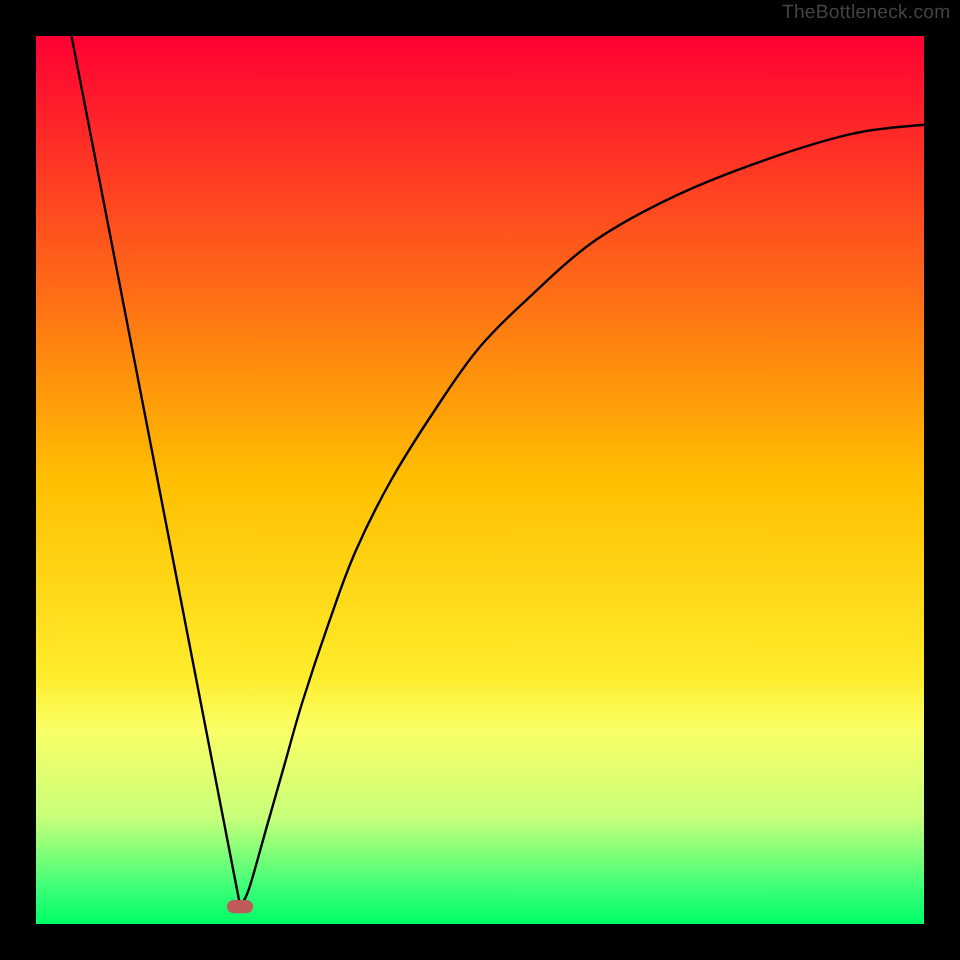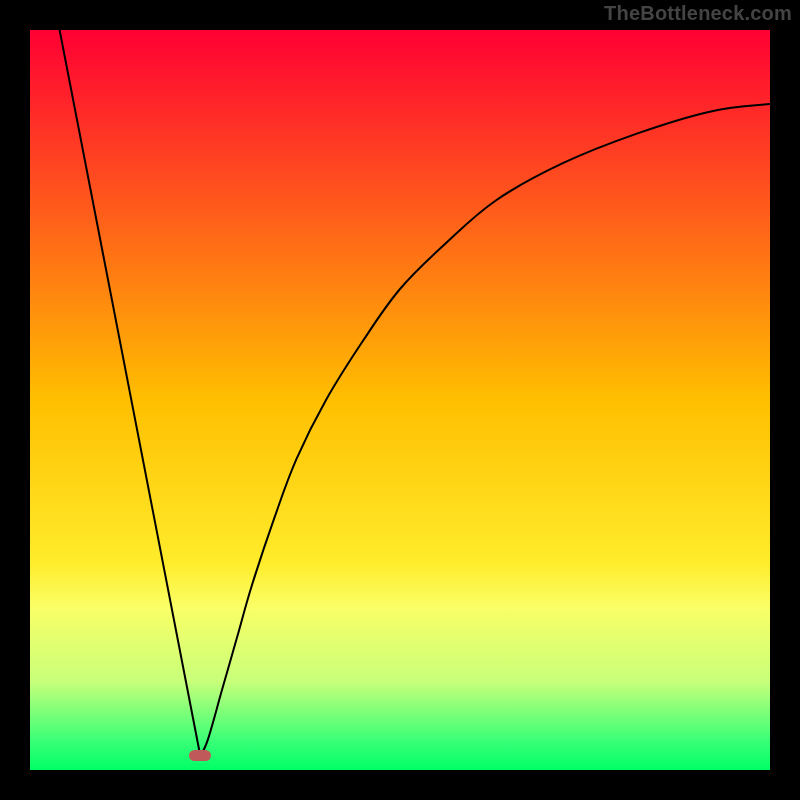--- a/index.html
+++ b/index.html
@@ -15,22 +15,22 @@
     position: relative;
     width: 800px;
     height: 800px;
     background: #000;
   }
   .watermark {
     position: absolute;
     top: 2px;
     right: 8px;
     color: #444;
-    font-size: 20px;
-    font-weight: 700;
+    font-size: 16px;
+    font-weight: 400;
     z-index: 50;
     letter-spacing: 0.2px;
   }
   .plot-area {
     position: absolute;
     left: 30px;
     top: 30px;
     width: 740px;
     height: 740px;
     overflow: hidden;

